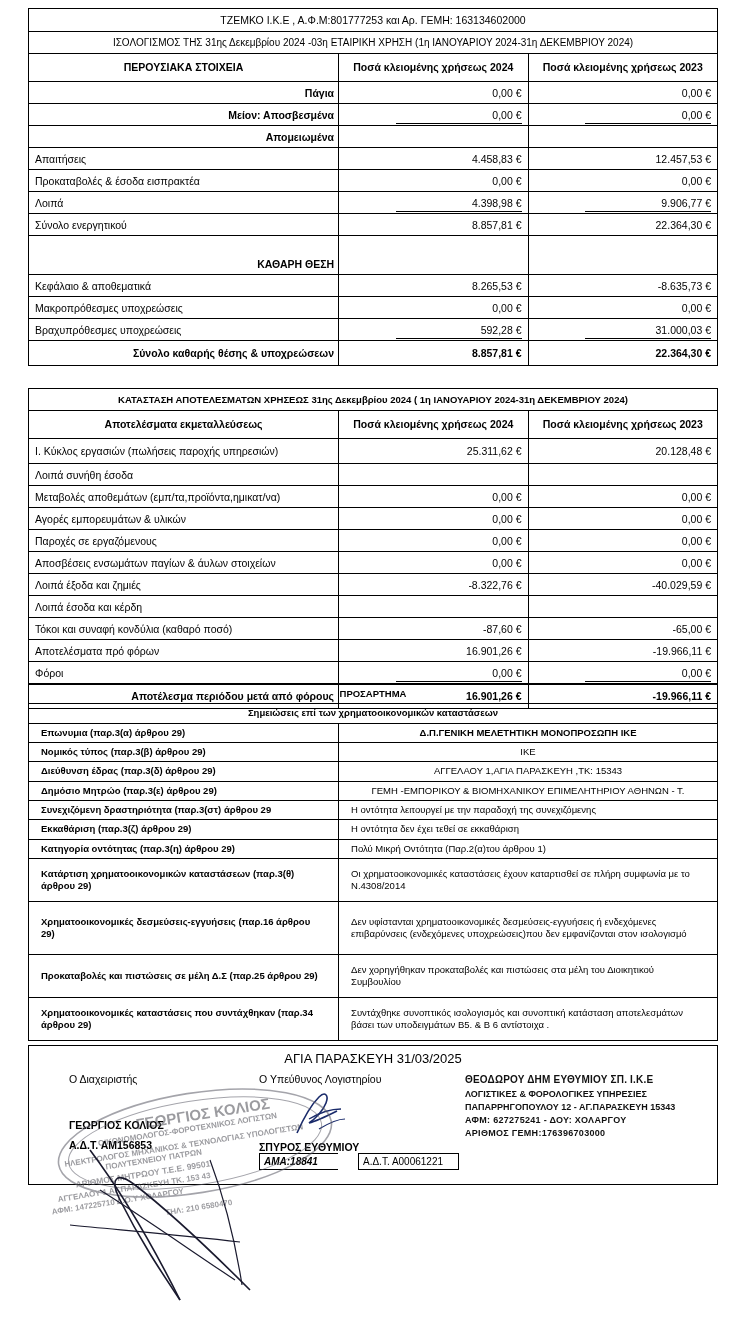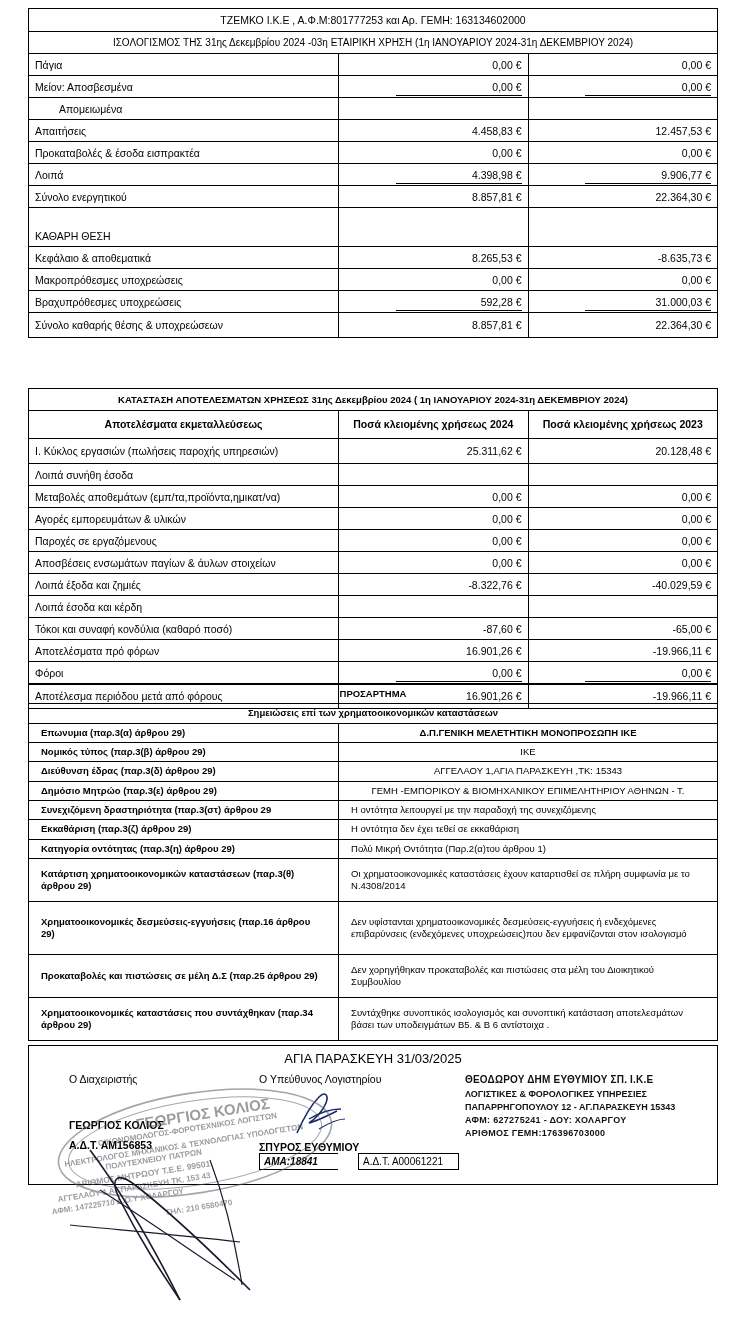--- a/index.html
+++ b/index.html
@@ -64,21 +64,21 @@
   .lbl {
     text-align: left;
     padding-left: 6px;
     height: 17px;
   }
   .num {
     text-align: right;
     padding-right: 6px;
     height: 17px;
   }
-  .b { font-weight: normal; }
+  .b { font-weight: bold; text-align: right; }
   .indent { padding-left: 30px; }
   .spacer td { height: 13px; border-left: 1px solid #000; border-right: 1px solid #000; border-top: none; border-bottom: none; }
 
   
   .ul-num { position: relative; }
   .ul-num:after {
     content: "";
     position: absolute;
     left: 30%;
     right: 6px;
@@ -220,20 +220,25 @@
         <col style="width:45%">
         <col style="width:27.5%">
         <col style="width:27.5%">
       </colgroup>
       <tbody>
         <tr class="title-row">
           <td colspan="3">ΤΖΕΜΚΟ Ι.Κ.Ε , Α.Φ.Μ:801777253 και Αρ. ΓΕΜΗ: 163134602000</td>
         </tr>
         <tr class="subtitle-row">
           <td colspan="3">ΙΣΟΛΟΓΙΣΜΟΣ ΤΗΣ 31ης Δεκεμβρίου 2024 -03η ΕΤΑΙΡΙΚΗ ΧΡΗΣΗ (1η ΙΑΝΟΥΑΡΙΟΥ 2024-31η ΔΕΚΕΜΒΡΙΟΥ 2024)</td>
+        </tr>
+        <tr class="hdr">
+          <td class="left-hdr">ΠΕΡΟΥΣΙΑΚΑ ΣΤΟΙΧΕΙΑ</td>
+          <td>Ποσά κλειομένης χρήσεως 2024</td>
+          <td>Ποσά κλειομένης χρήσεως  2023</td>
         </tr>
 
         <tr>
           <td class="lbl b">Πάγια</td>
           <td class="num">0,00 €</td>
           <td class="num">0,00 €</td>
         </tr>
         <tr>
           <td class="lbl b">Μείον: Αποσβεσμένα</td>
           <td class="num ul-num">0,00 €</td>

